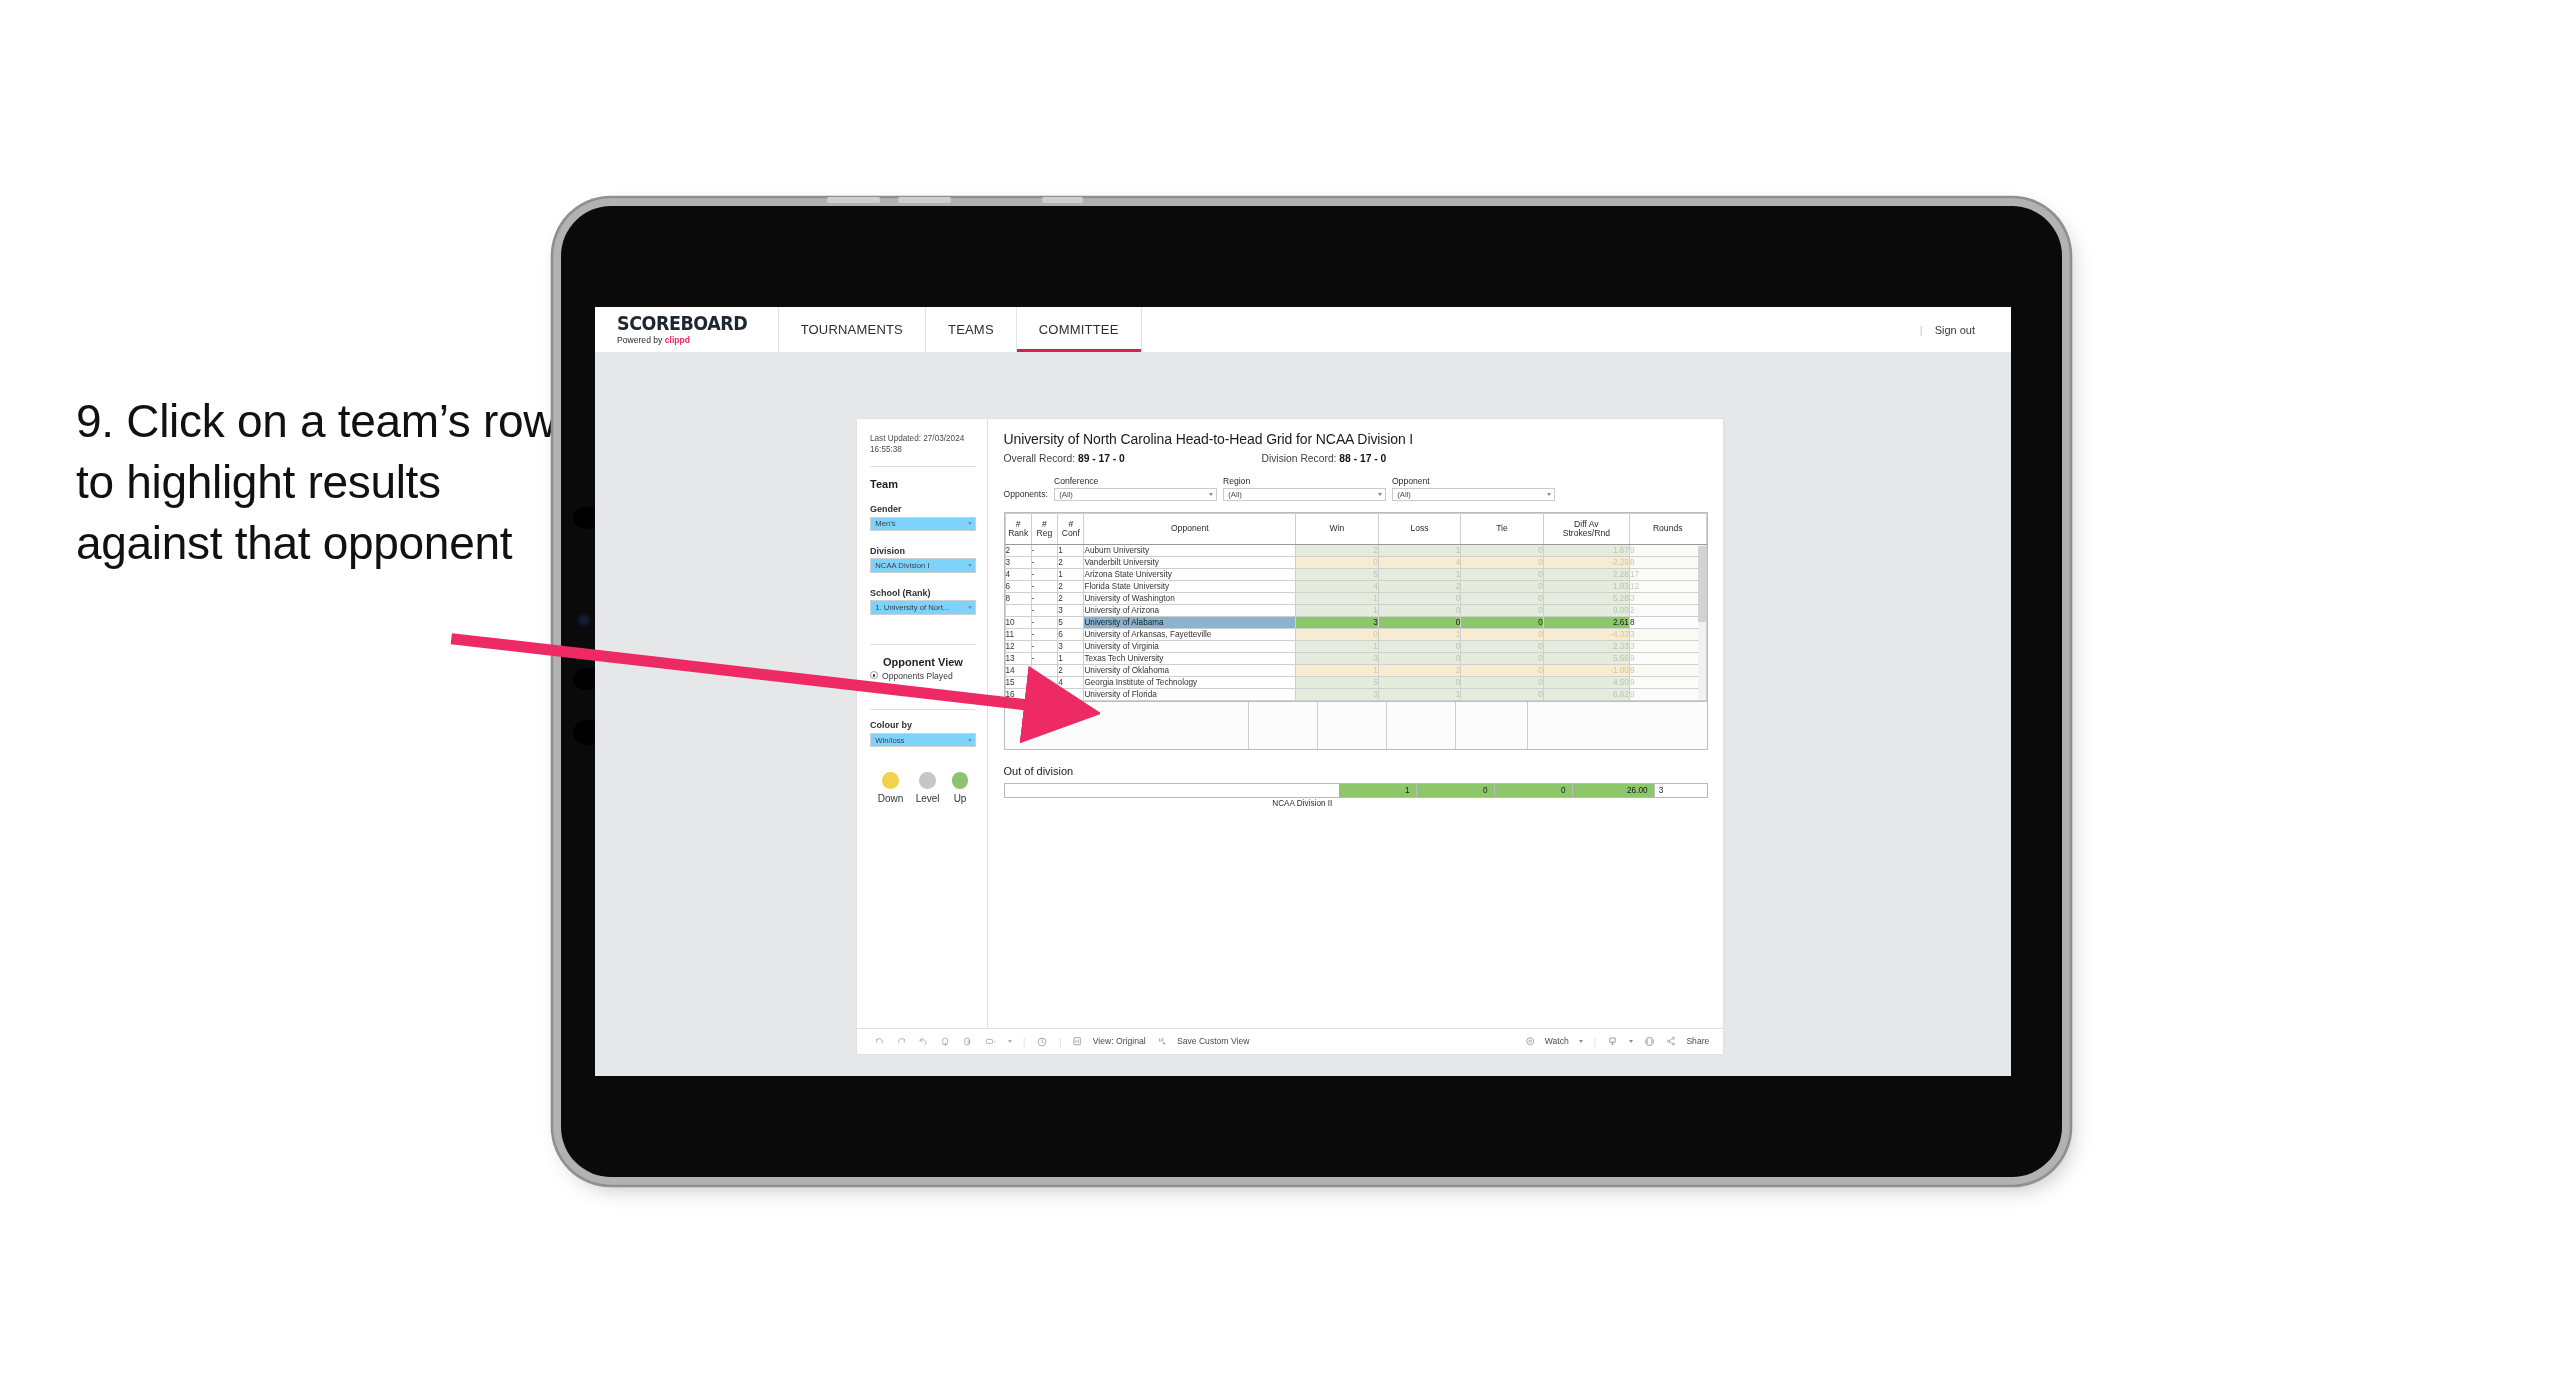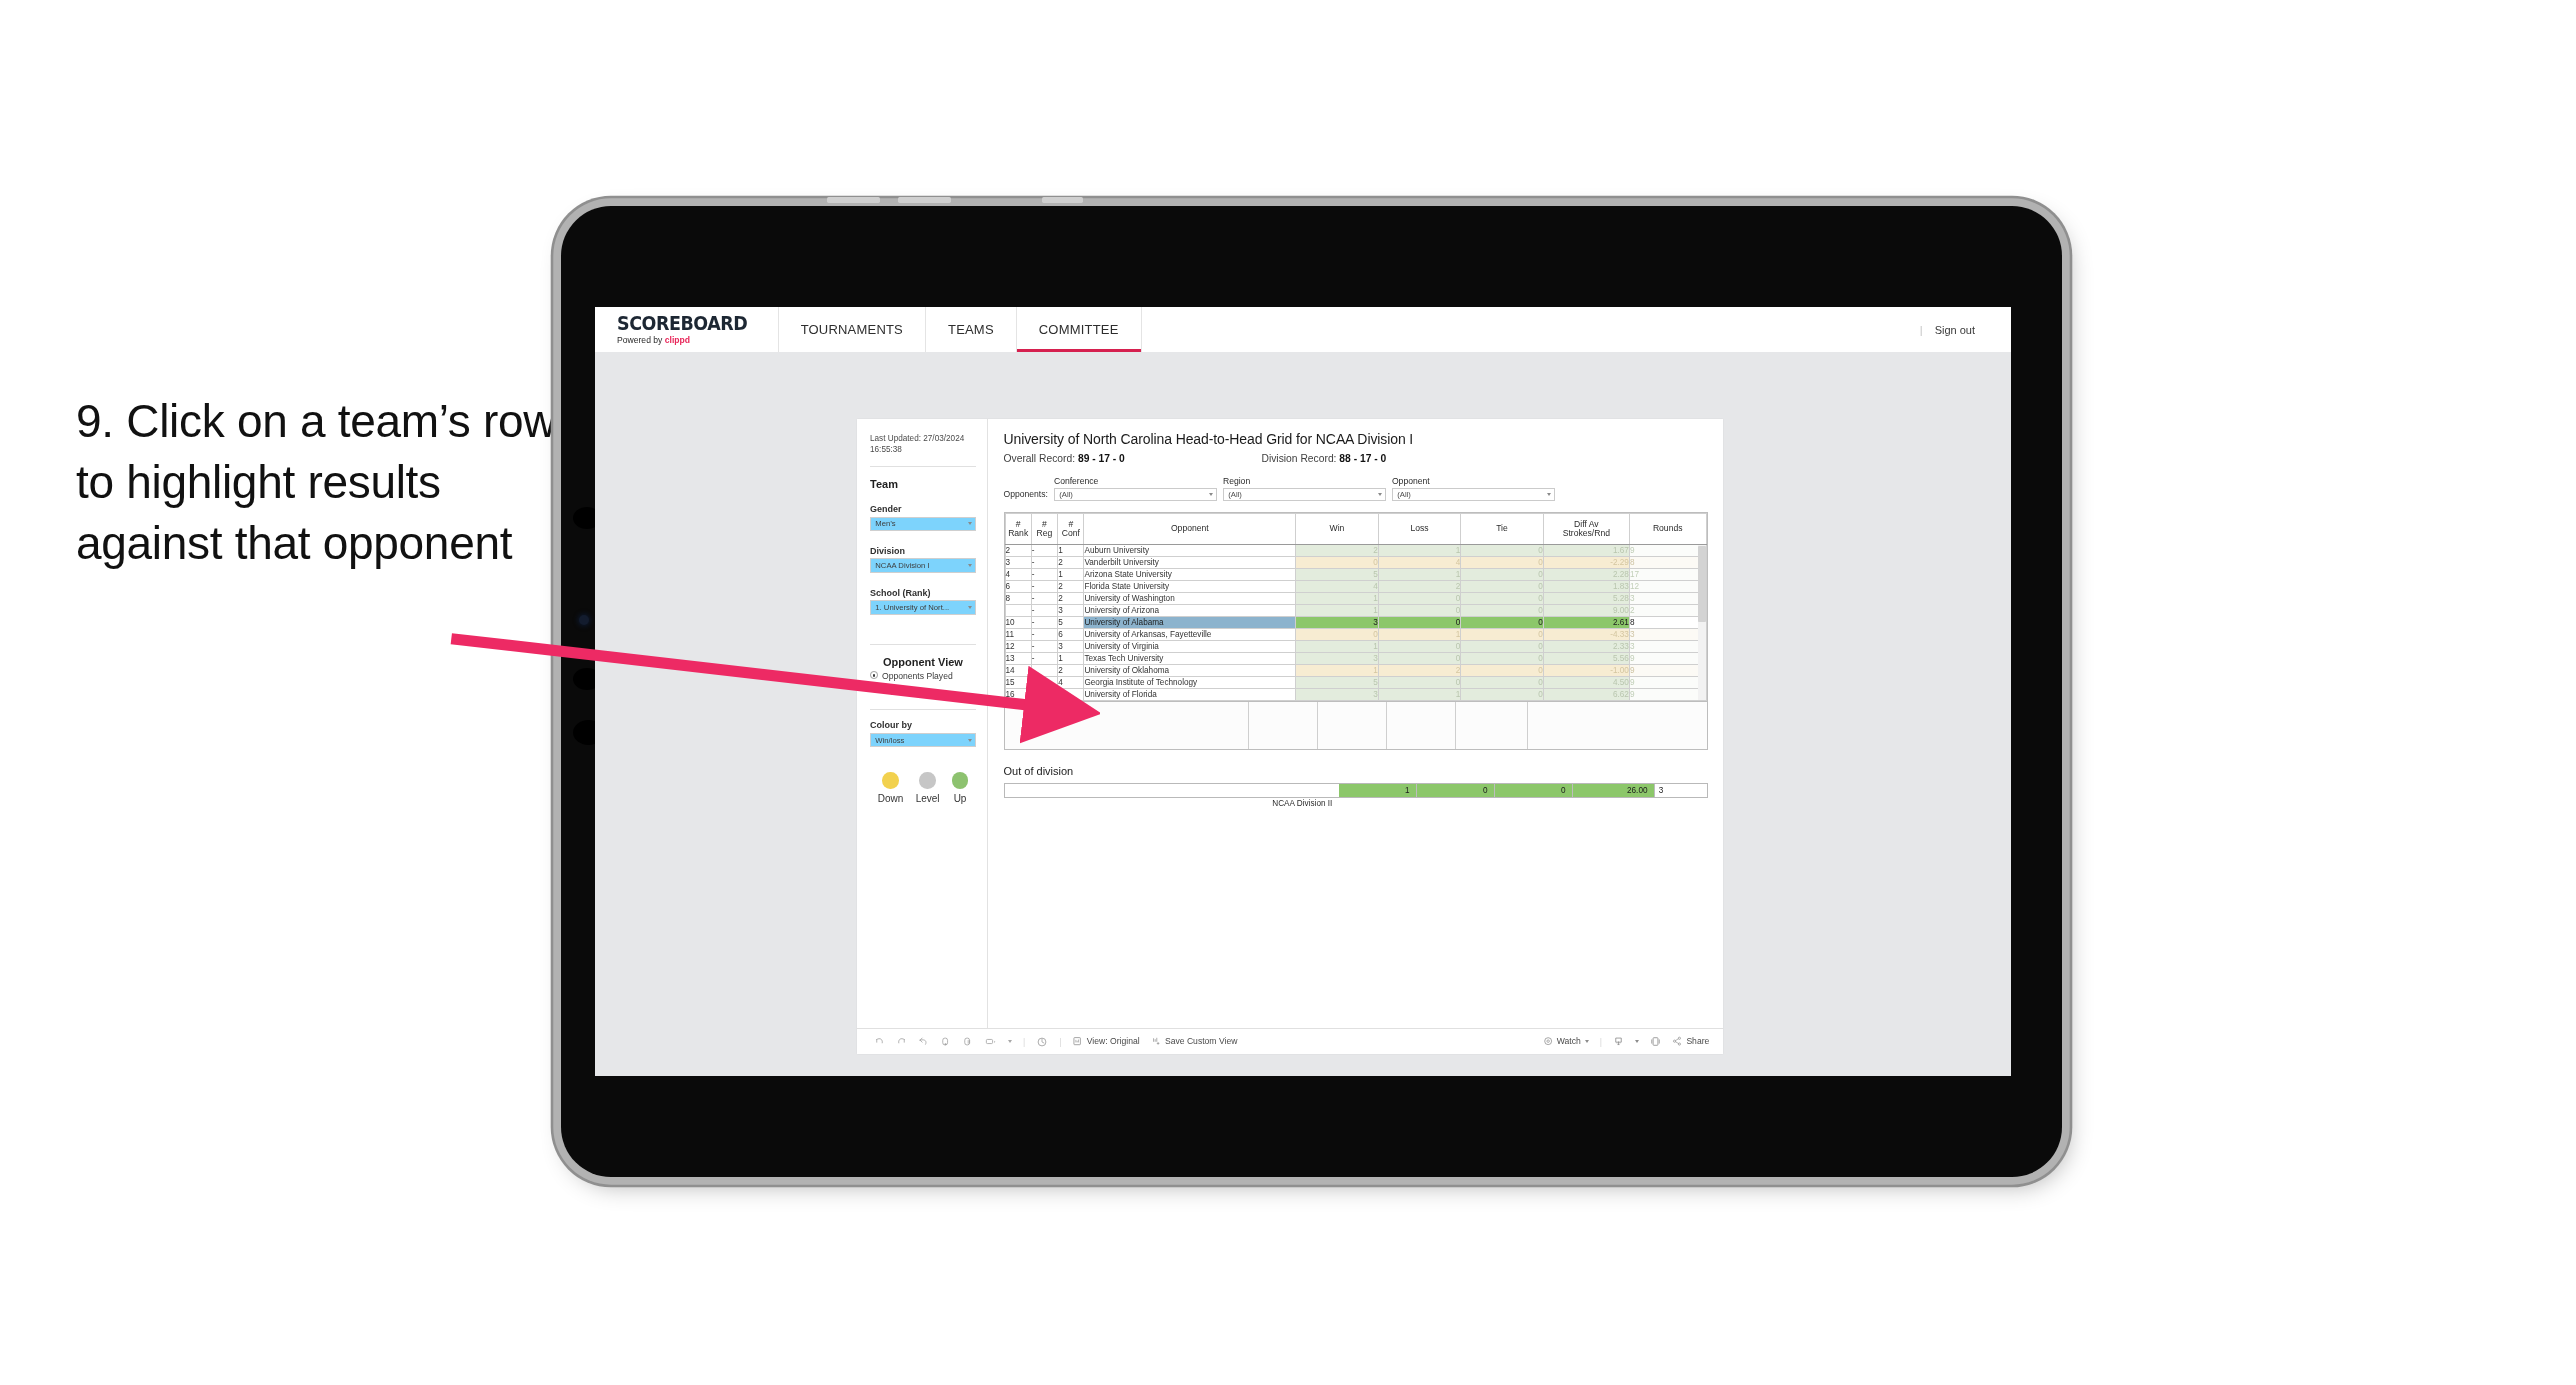--- a/index.html
+++ b/index.html
@@ -289,21 +289,21 @@
 
   
   #toolbar {
     height: 26px; border-top: 0.9px solid #e0e0e0;
     display: flex; align-items: center;
     padding: 0 13.7px 0 17px; gap: 11px;
     background: #fff;
     font-size: 8.6px; color: #4a4a4a;
   }
   #toolbar .sep { color: #d8d8d8; }
-  #toolbar .lbl { display: flex; align-items: center; gap: 4px; color: #4a4a4a; }
+  #toolbar .lbl { display: flex; align-items: center; gap: 10px; color: #4a4a4a; }
   #toolbar .spacer { flex: 1; }
   .ticon svg { display: block; }
 </style>
 </head>
 <body>
 
 <div id="annotation">9. Click on a team’s row to highlight results against that opponent</div>
 
 <svg id="arrow-svg" viewBox="0 0 760 150">
   <defs>

